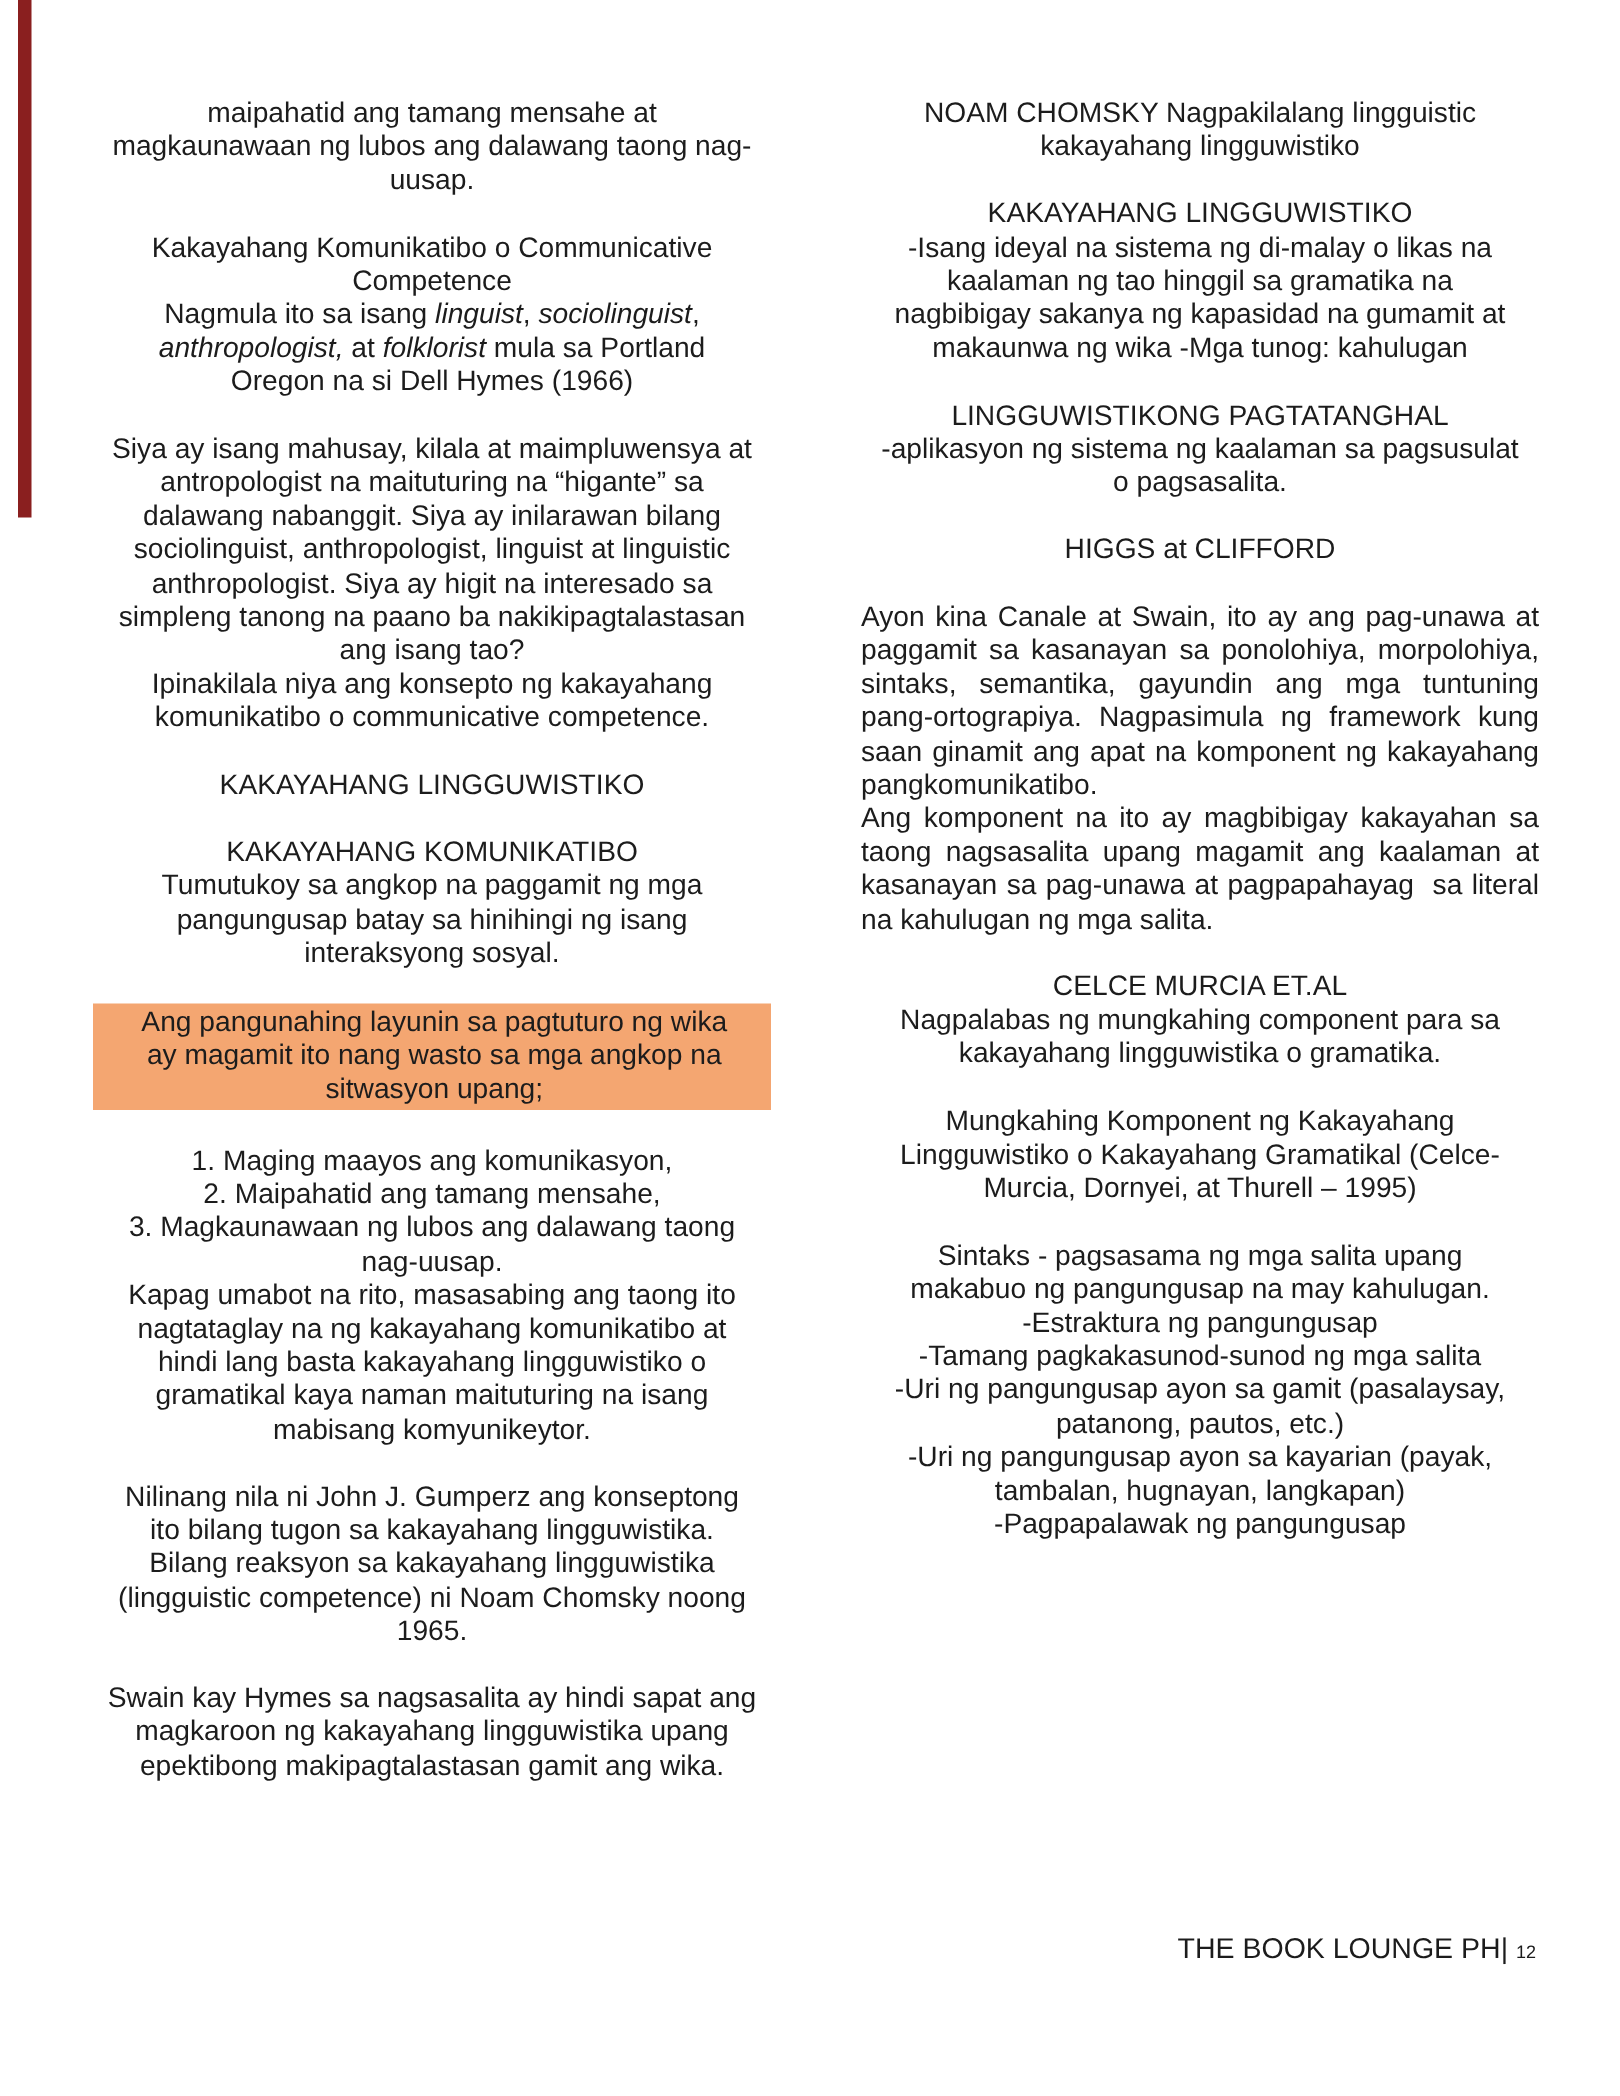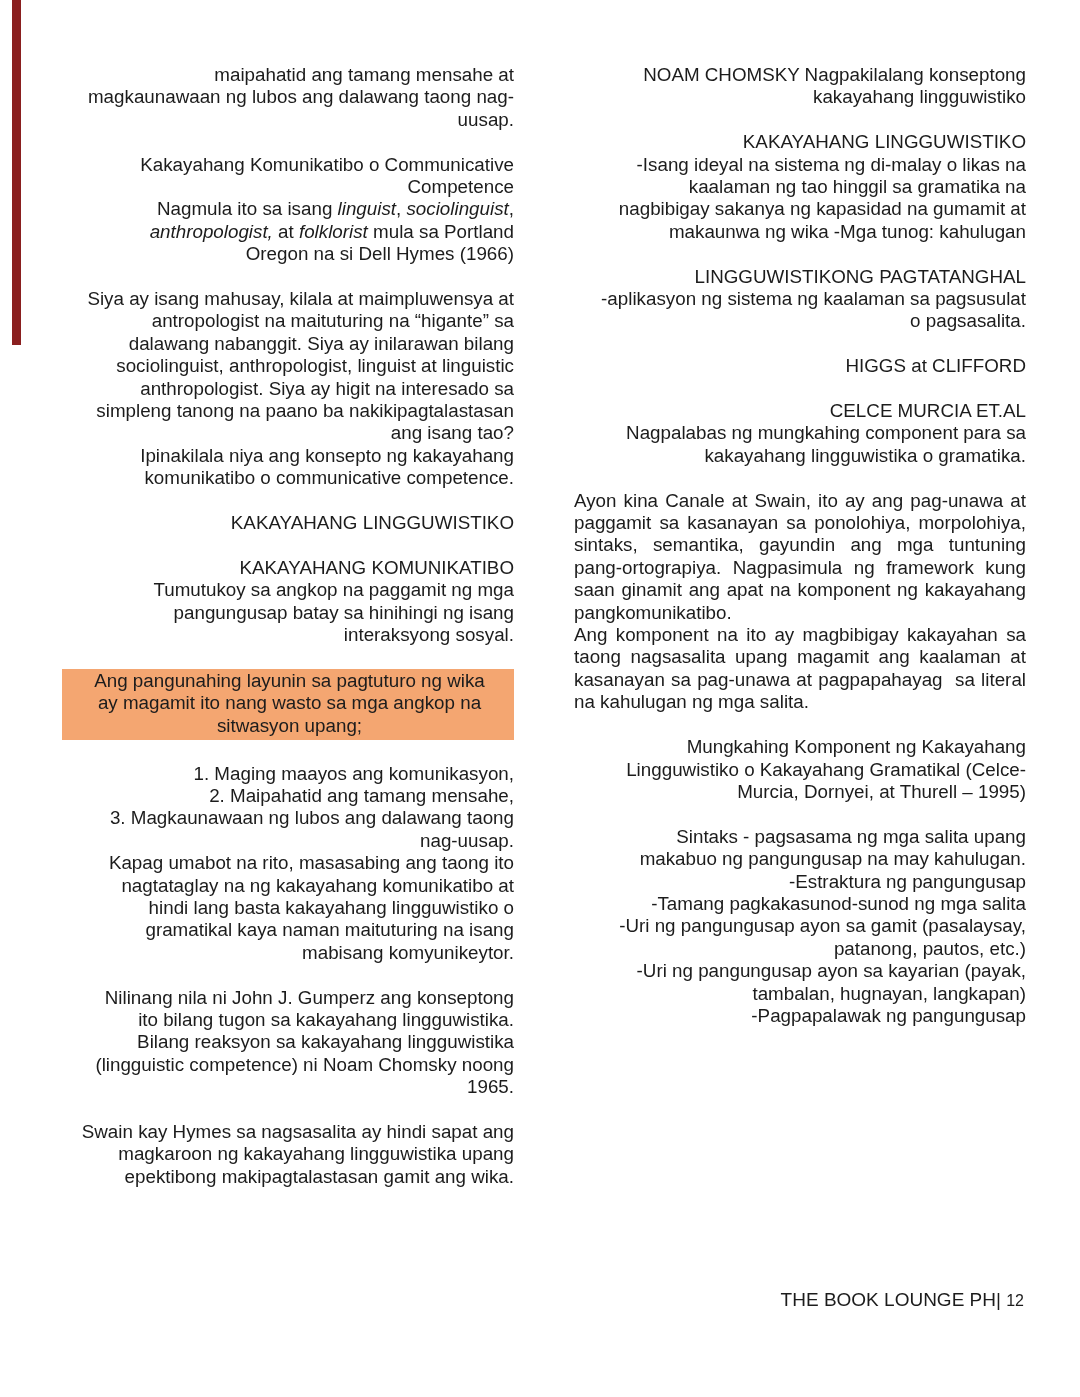--- a/index.html
+++ b/index.html
@@ -32,41 +32,41 @@
     gap: 60px;
   }
   .col {
     width: 452px;
   }
   .block {
     white-space: pre-wrap;
     font-size: 18.8px;
     line-height: 22.4px;
     margin: 0 0 22.4px 0;
-    text-align: right;
+    text-align: center;
   }
   .block.justify { text-align: justify; }
   .block.highlight {
     background: var(--hl, #f4a671);
     text-align: center;
     font-weight: bold;
     padding: 1px 3px 3px 6px;
   }
   .b { font-weight: normal; }
   .i { font-style: italic; }
   .footer {
     position: absolute;
     top: 1288px;
     right: 56px;
     font-size: 19px;
     line-height: 24px;
     white-space: pre;
     color: #1c1c1c;
   }
-  .footer .pagenum { font-size: 16px; }
+  .footer .pagenum { font-size: 12px; }
 </style>
 </head>
 <body>
 
 <div class="page">
   <div class="accent-bar" style="background: rgb(138, 31, 31);"></div>
   <div class="columns">
     <div class="col" id="col-left">
         <div class="block"><span>maipahatid ang tamang mensahe at
 magkaunawaan ng lubos ang dalawang taong nag-
@@ -106,37 +106,37 @@
         <div class="block"><span>Nilinang nila ni </span><span class="b">John J. Gumperz</span><span> ang konseptong
 ito bilang tugon sa kakayahang lingguwistika.
 Bilang reaksyon sa kakayahang lingguwistika
 (lingguistic competence) ni </span><span class="b">Noam Chomsky</span><span> noong
 1965.</span></div>
         <div class="block"><span>Swain kay </span><span class="b">Hymes</span><span> sa nagsasalita ay hindi sapat ang
 magkaroon ng kakayahang lingguwistika upang
 epektibong makipagtalastasan gamit ang wika.</span></div>
       </div>
     <div class="col" id="col-right">
-        <div class="block"><span class="b">NOAM CHOMSKY</span><span> Nagpakilalang konseptong
+        <div class="block"><span class="b">NOAM CHOMSKY</span><span> Nagpakilalang lingguistic
 kakayahang lingguwistiko</span></div>
         <div class="block"><span class="b">KAKAYAHANG LINGGUWISTIKO
 </span><span>-Isang ideyal na sistema ng di-malay o likas na
 kaalaman ng tao hinggil sa gramatika na
 nagbibigay sakanya ng kapasidad na gumamit at
 makaunwa ng wika -Mga tunog: kahulugan</span></div>
         <div class="block"><span class="b">LINGGUWISTIKONG PAGTATANGHAL
 </span><span class="b">-</span><span>aplikasyon ng sistema ng kaalaman sa pagsusulat
 o pagsasalita.</span></div>
         <div class="block"><span class="b">HIGGS at CLIFFORD
 </span></div>
+        <div class="block justify"><span>Ayon kina </span><span class="b">Canale at Swain</span><span>, ito ay ang pag-unawa at paggamit sa kasanayan sa ponolohiya, morpolohiya, sintaks, semantika, gayundin ang mga tuntuning pang-ortograpiya. Nagpasimula ng framework kung saan ginamit ang apat na komponent ng kakayahang pangkomunikatibo.
+Ang komponent na ito ay magbibigay kakayahan sa taong nagsasalita upang magamit ang kaalaman at kasanayan sa pag-unawa at pagpapahayag  sa literal na kahulugan ng mga salita.</span></div>
         <div class="block"><span class="b">CELCE MURCIA ET.AL
 </span><span>Nagpalabas ng mungkahing component para sa
 kakayahang lingguwistika o gramatika.</span></div>
-        <div class="block justify"><span>Ayon kina </span><span class="b">Canale at Swain</span><span>, ito ay ang pag-unawa at paggamit sa kasanayan sa ponolohiya, morpolohiya, sintaks, semantika, gayundin ang mga tuntuning pang-ortograpiya. Nagpasimula ng framework kung saan ginamit ang apat na komponent ng kakayahang pangkomunikatibo.
-Ang komponent na ito ay magbibigay kakayahan sa taong nagsasalita upang magamit ang kaalaman at kasanayan sa pag-unawa at pagpapahayag  sa literal na kahulugan ng mga salita.</span></div>
         <div class="block"><span>Mungkahing Komponent ng Kakayahang
 Lingguwistiko o Kakayahang Gramatikal (Celce-
 Murcia, Dornyei, at Thurell – 1995)</span></div>
         <div class="block"><span class="b">Sintaks -</span><span> pagsasama ng mga salita upang
 makabuo ng pangungusap na may kahulugan.
 -Estraktura ng pangungusap
 -Tamang pagkakasunod-sunod ng mga salita
 -Uri ng pangungusap ayon sa gamit (pasalaysay,
 patanong, pautos, etc.)
 -Uri ng pangungusap ayon sa kayarian (payak,

